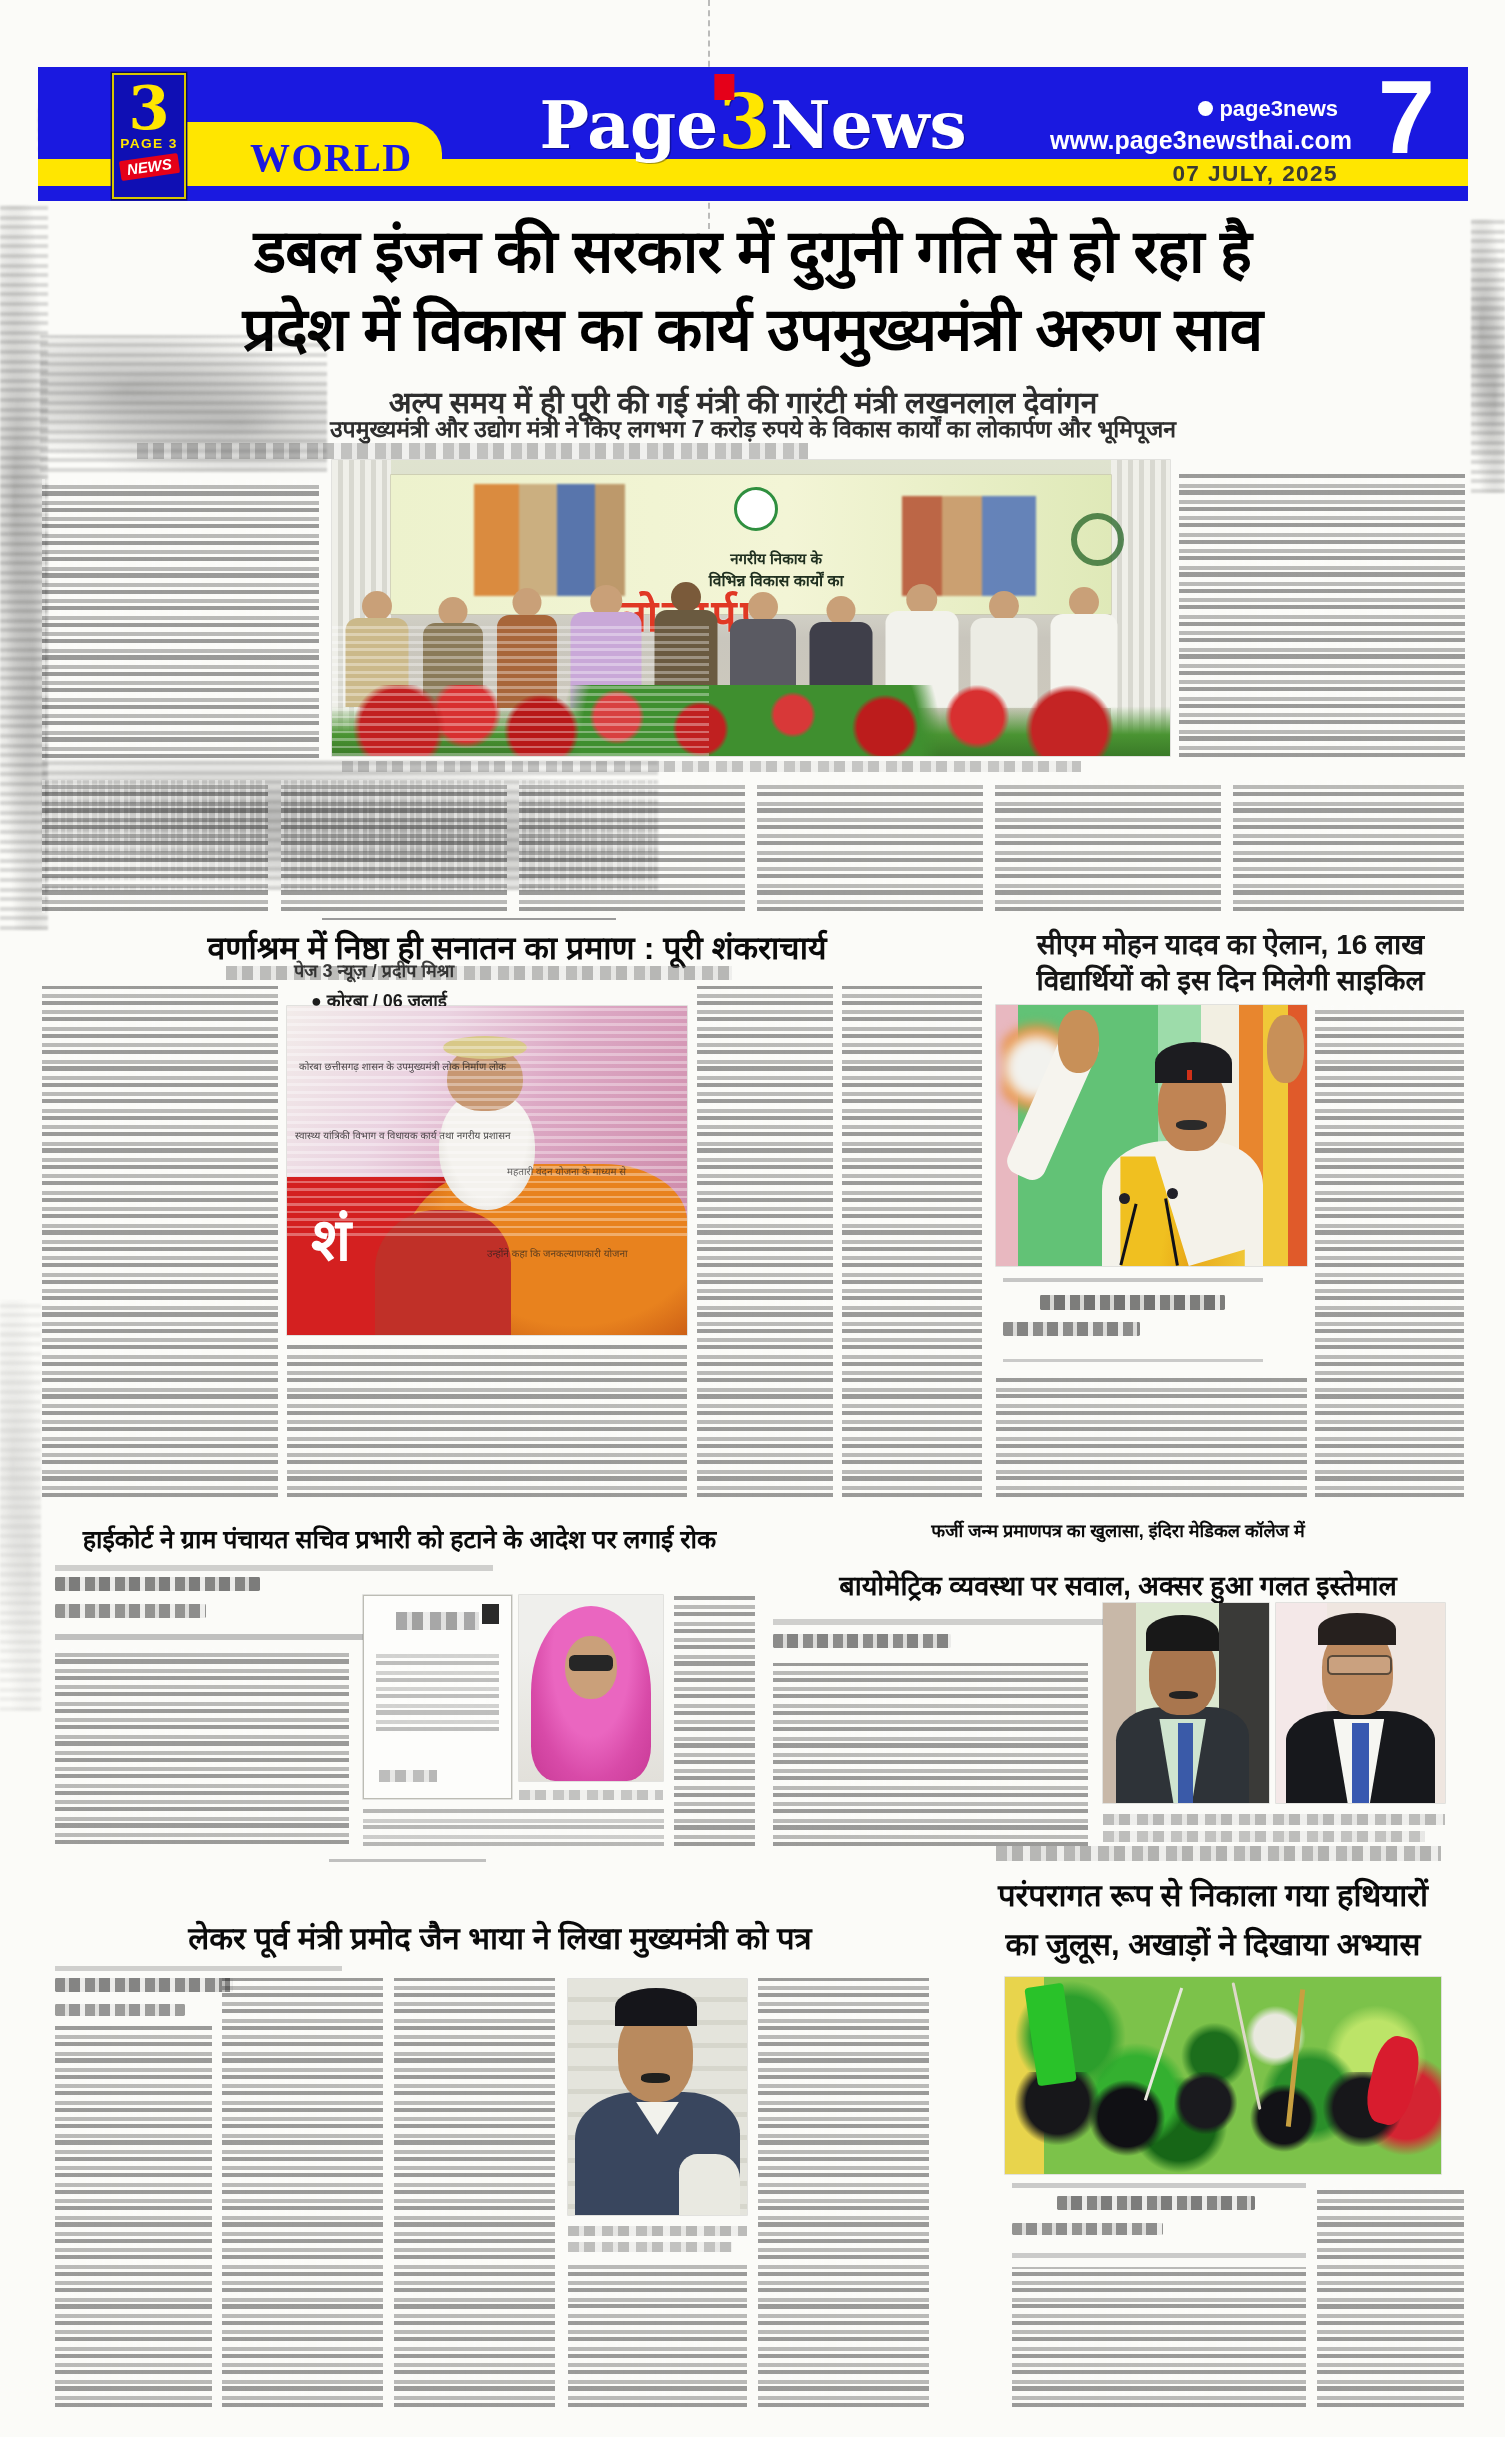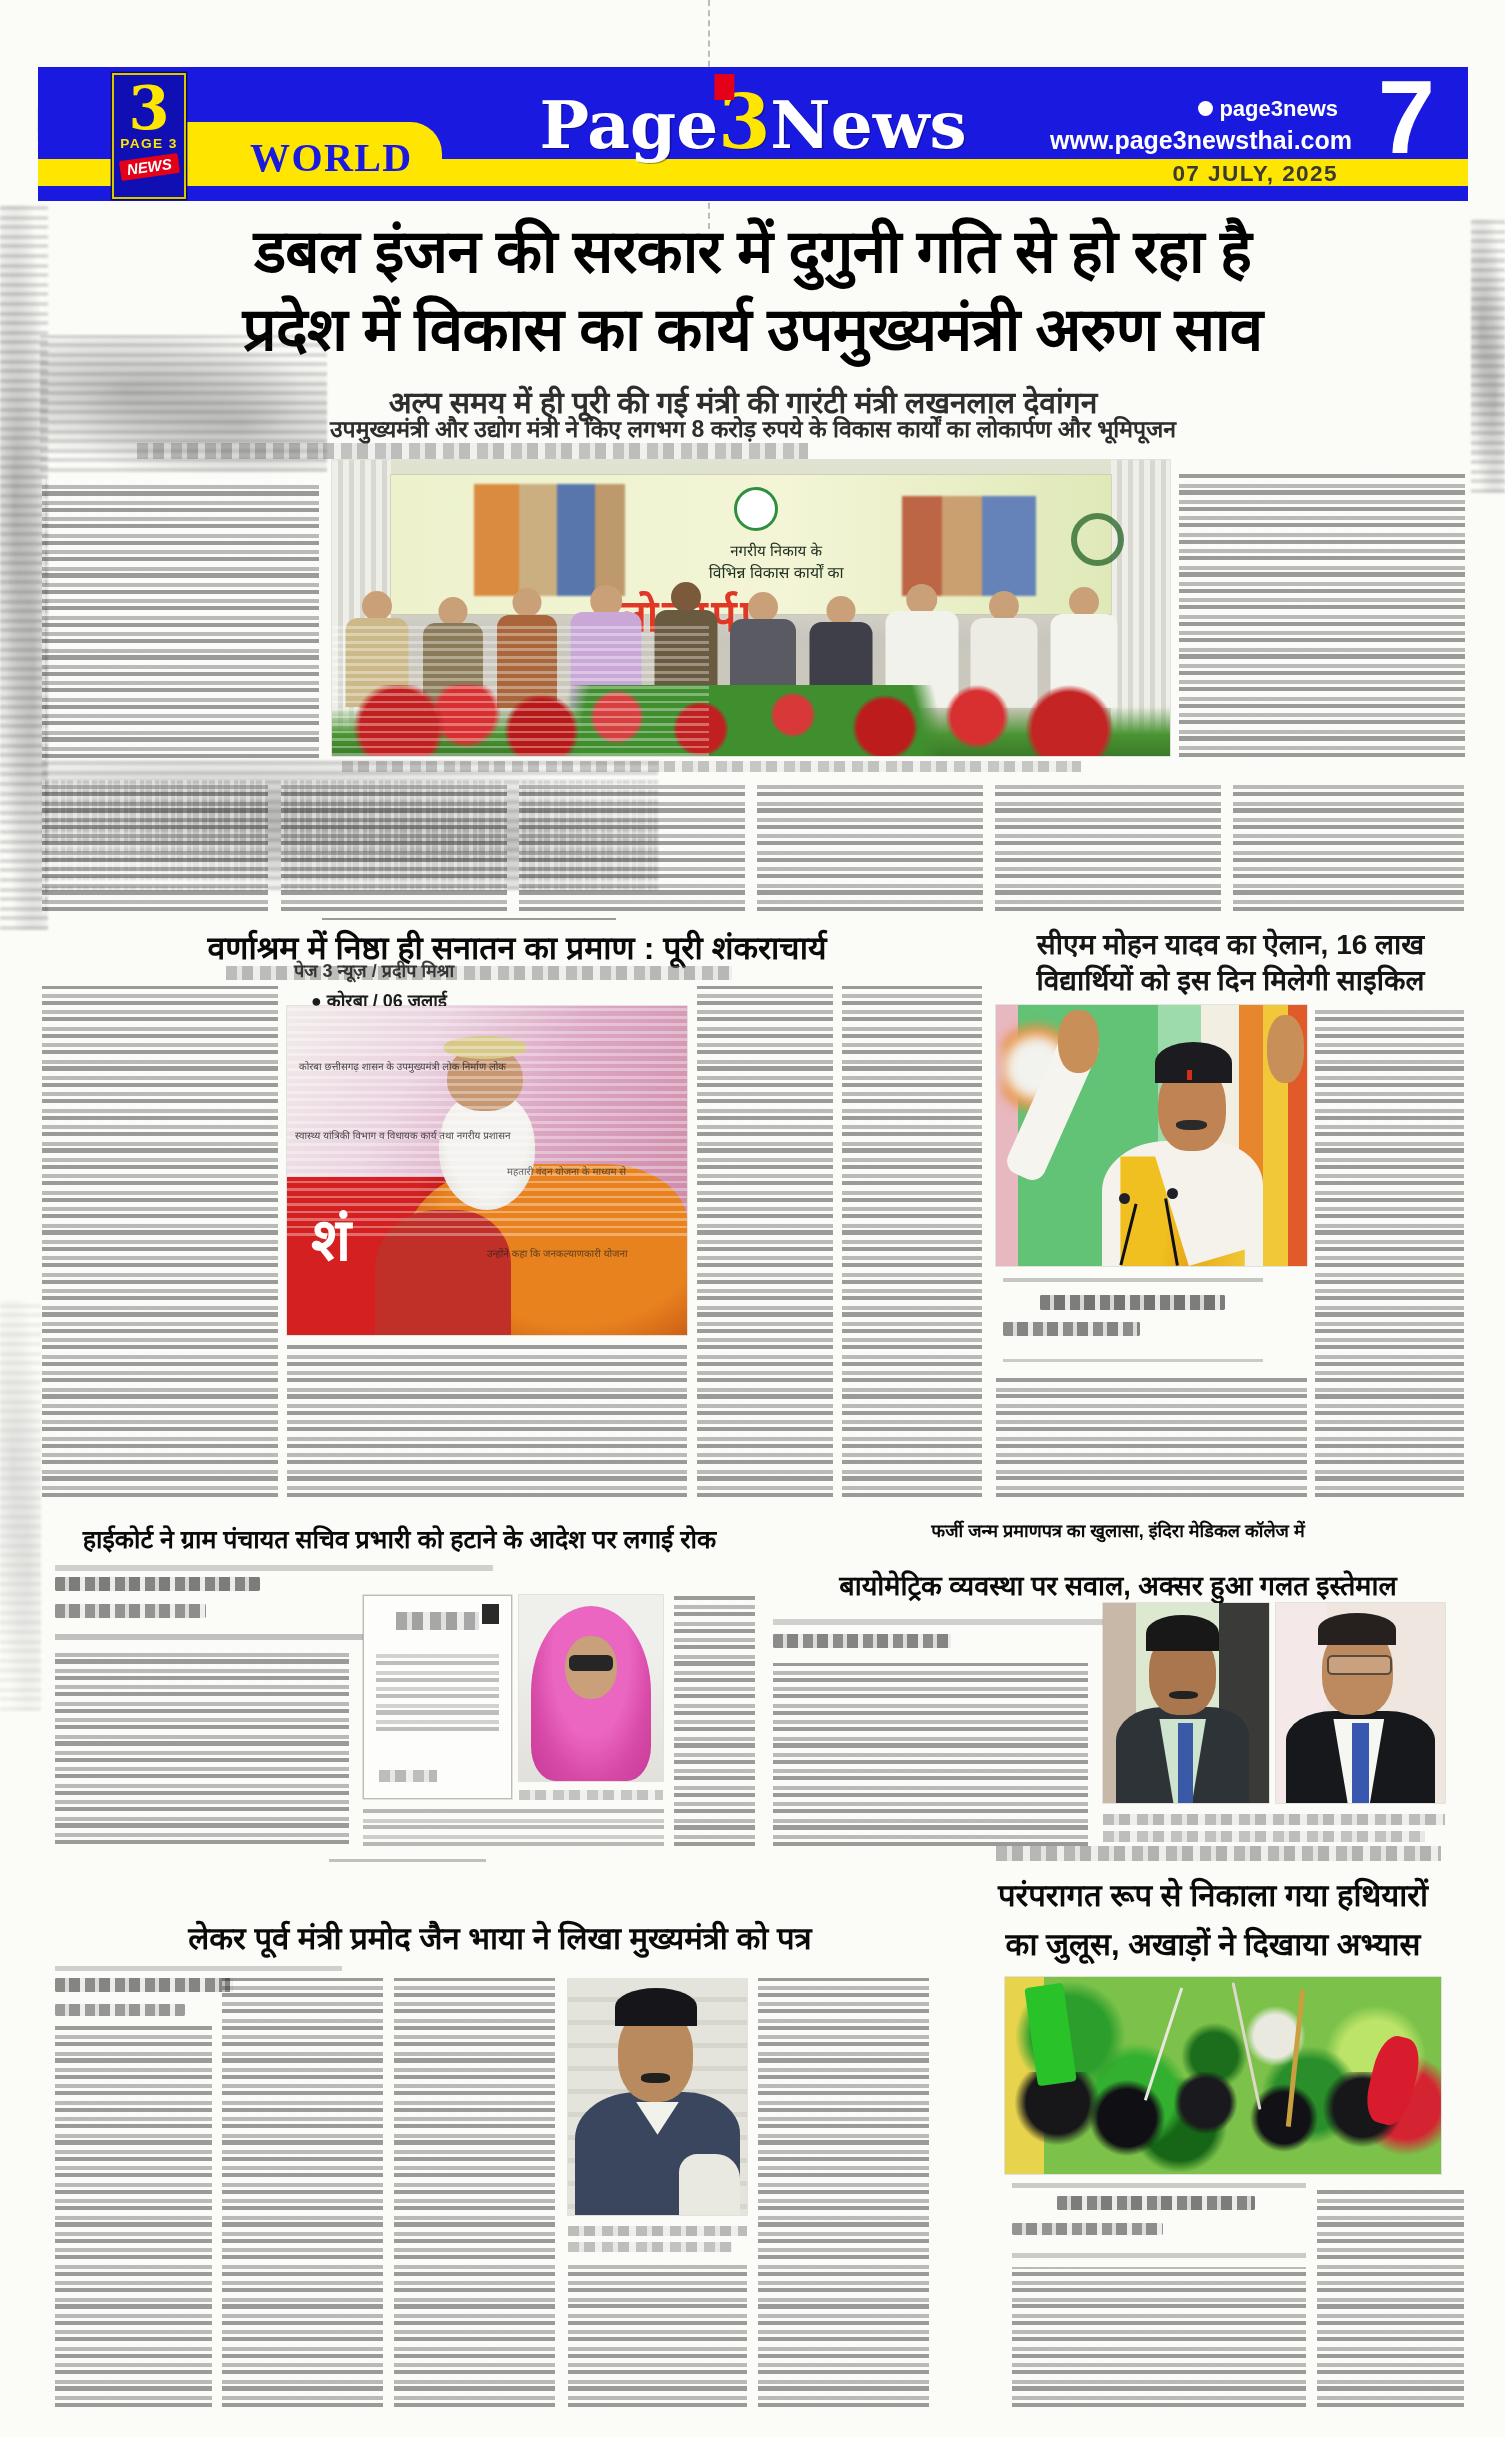--- a/index.html
+++ b/index.html
@@ -43,21 +43,21 @@
   .dash{border-left:2.1px dashed #888;opacity:.55;}
   .byline-txt{color:#1c1c1c;font-weight:700;font-size:18px;white-space:nowrap;filter:blur(0.3px);}
   .frag{color:rgba(25,25,25,.8);font-size:10px;font-weight:400;white-space:nowrap;filter:blur(0.3px);}
   
   .photo{overflow:hidden;box-shadow:0 0 0 0.7px rgba(0,0,0,.15);}
   .stage{background:linear-gradient(180deg,#dfe3cf 0%,#d8d8cd 45%,#c9c6bd 60%,#cfcabc 100%);}
   .stage-banner{position:absolute;left:7%;top:5%;width:86%;height:47%;background:linear-gradient(90deg,#edf2cd 0%,#f3f5d6 55%,#dfe9b8 100%);box-shadow:0 0 0 0.7px #c8c8a8;}
   .curtain{position:absolute;top:0;height:100%;width:7%;background:repeating-linear-gradient(90deg,#efefe9 0 6.2px,#d8d8d0 6.2px 11px);}
   .wreath{position:absolute;border:6.8px solid #2f6b2f;border-radius:50%;opacity:.8;}
   .ring-logo{position:absolute;border:3.4px solid #2f8f3f;border-radius:50%;background:#fff;}
-  .banner-txt{position:absolute;color:#203020;font-weight:400;text-align:center;white-space:nowrap;filter:blur(0.3px);}
+  .banner-txt{position:absolute;color:#203020;font-weight:700;text-align:center;white-space:nowrap;filter:blur(0.3px);margin-top:8px;}
   .banner-big{position:absolute;color:#e03824;font-weight:900;letter-spacing:4.1px;white-space:nowrap;text-shadow:0 0 1.4px #fff;filter:blur(0.3px);}
   .inset{position:absolute;filter:blur(0.8px);opacity:.9;}
   .person{position:relative;display:inline-block;}
   .head{position:absolute;left:50%;transform:translateX(-50%);border-radius:50%;background:#c9a078;}
   .torso{position:absolute;left:50%;transform:translateX(-50%);border-radius:12.3px 12.3px 0 0;}
   .flowers{background:
     radial-gradient(circle at 8% 60%, #c22020 0 5%, transparent 6%),
     radial-gradient(circle at 16% 40%, #d83030 0 4%, transparent 5%),
     radial-gradient(circle at 25% 65%, #b81818 0 5%, transparent 6%),
     radial-gradient(circle at 34% 45%, #d84040 0 4%, transparent 5%),
@@ -94,21 +94,21 @@
     <div class="abs logo-box" style="left:74px;top:5.5px;width:70px;height:122px;">
       <div class="logo-3" style="margin-top:6.8px;">3</div>
       <div class="logo-page3">PAGE 3</div>
       <div class="logo-news" style="margin-top:5.5px;">NEWS</div>
     </div>
   </div>
 
   <div class="abs h1line" style="left:68px;top:218px;width:1369px;">डबल इंजन की सरकार में दुगुनी गति से हो रहा है</div>
   <div class="abs h1line" style="left:68px;top:296px;width:1369px;">प्रदेश में विकास का कार्य उपमुख्यमंत्री अरुण साव</div>
   <div class="abs dek" style="left:127px;top:381px;width:1232px;font-size:30px;">अल्प समय में ही पूरी की गई मंत्री की गारंटी मंत्री लखनलाल देवांगन</div>
-  <div class="abs dek" style="left:103px;top:412px;width:1300px;font-size:23px;">उपमुख्यमंत्री और उद्योग मंत्री ने किए लगभग 8 करोड़ रुपये के विकास कार्यों का लोकार्पण और भूमिपूजन</div>
+  <div class="abs dek" style="left:103px;top:412px;width:1300px;font-size:23px;">उपमुख्यमंत्री और उद्योग मंत्री ने किए लगभग 7 करोड़ रुपये के विकास कार्यों का लोकार्पण और भूमिपूजन</div>
 
   <div class="abs smudge" style="left:40px;top:335px;width:287px;height:137px;"></div>
   <div class="abs smudge" style="left:0px;top:205px;width:48px;height:725px;"></div>
   <div class="abs gbar cap" style="left:137px;top:443px;width:671px;height:16.4px;opacity:.55;"></div>
 
   <div class="abs photo stage" style="left:332px;top:460px;width:838px;height:296px;">
     <div class="curtain" style="left:0;"></div>
     <div class="curtain" style="right:0;"></div>
     <div class="stage-banner"></div>
     <div class="ring-logo" style="left:48%;top:9%;width:38px;height:38px;"></div>

